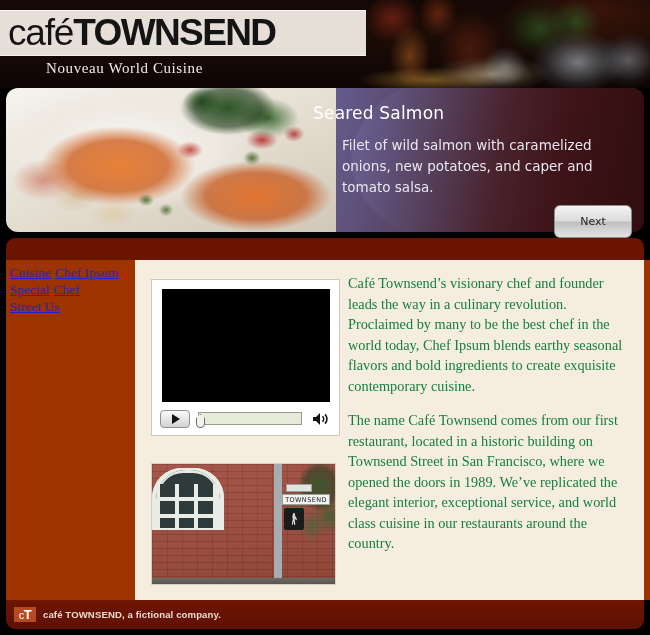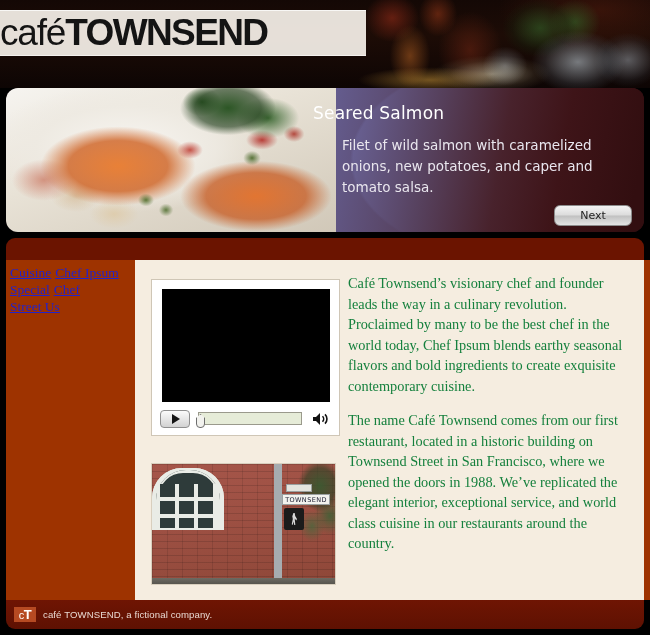--- a/index.html
+++ b/index.html
@@ -60,20 +60,21 @@
     box-sizing: border-box;
     display: flex;
     align-items: center;
     overflow: hidden;
   }
   #logo-text {
     font-family: "Liberation Sans", sans-serif;
     font-size: 37px;
     letter-spacing: -1.2px;
     color: #141414;
+    padding-left: 8px;
     white-space: nowrap;
     line-height: 44px;
   }
   #logo-text .lt-cafe { font-weight: 400; }
   #logo-text .lt-town { font-weight: bold; letter-spacing: -1.6px; }
   #tagline {
     position: absolute;
     left: 46px; top: 60px;
     font-family: "Liberation Serif", serif;
     font-size: 15px;
@@ -157,21 +158,21 @@
     left: 342px; top: 135px;
     width: 280px;
     font-family: "DejaVu Sans", sans-serif;
     font-size: 13.5px;
     line-height: 21px;
     color: #e9e6ee;
   }
   #next-button {
     position: absolute;
     left: 554px; top: 205px;
-    width: 78px; height: 21px;
+    width: 78px; height: 33px;
     border-radius: 6px;
     background: linear-gradient(180deg, #f4f4f4 0%, #dcdcdc 48%, #c0c0c0 52%, #e4e4e4 100%);
     border: 1px solid #8c8c8c;
     box-sizing: border-box;
     font-family: "DejaVu Sans", sans-serif;
     font-size: 11px;
     color: #222;
     display: flex;
     align-items: center;
     justify-content: center;
@@ -418,37 +419,38 @@
     font-family: "Liberation Sans", sans-serif;
     font-size: 11px;
     color: #fff;
     letter-spacing: -0.4px;
   }
   #footer-logo b { font-size: 13px; }
   #footer-text {
     margin-left: 7px;
     font-family: "Liberation Sans", sans-serif;
     font-size: 9.6px;
-    font-weight: normal;
+    font-weight: bold;
     color: #e9d9d2;
     letter-spacing: 0.1px;
   }
 </style>
 </head>
 <body>
 
 <div id="page">
 
   <div id="banner">
     <div id="banner-photo"></div>
     <div id="logo-box">
       <div id="logo-text">
         <span class="lt-cafe">café</span><span class="lt-town">TOWNSEND</span>
       </div>
     </div>
+    <div id="tagline">Nouveau World Cuisine</div>
   </div>
 
   <div id="hero">
     <div id="hero-photo"></div>
     <div id="hero-panel-fill"></div>
     <div id="hero-panel"></div>
   </div>
   <div id="hero-desc">Filet of wild salmon with caramelized onions, new potatoes, and caper and tomato salsa.</div>
   <div id="hero-title">Seared Salmon</div>
   <div id="next-button">Next</div>
@@ -499,21 +501,21 @@
         <div id="sp-sign-small"></div>
         <div id="sp-sign">TOWNSEND</div>
         <div id="sp-walk">
           <div class="ped"></div>
         </div>
         <div id="sp-ground"></div>
       </div>
 
       <div id="body-text">
         <p>Café Townsend’s visionary chef and founder leads the way in a culinary revolution. Proclaimed by many to be the best chef in the world today, Chef Ipsum blends earthy seasonal flavors and bold ingredients to create exquisite contemporary cuisine.</p>
-        <p>The name Café Townsend comes from our first restaurant, located in a historic building on Townsend Street in San Francisco, where we opened the doors in 1988. We’ve replicated the elegant interior, exceptional service, and world class cuisine in our restaurants around the country.</p>
+        <p>The name Café Townsend comes from our first restaurant, located in a historic building on Townsend Street in San Francisco, where we opened the doors in 1989. We’ve replicated the elegant interior, exceptional service, and world class cuisine in our restaurants around the country.</p>
       </div>
 
     </div>
   </div>
 
   <div id="footer">
     <div id="footer-logo">
       <span>c</span>
         <b>T</b>
     </div>

